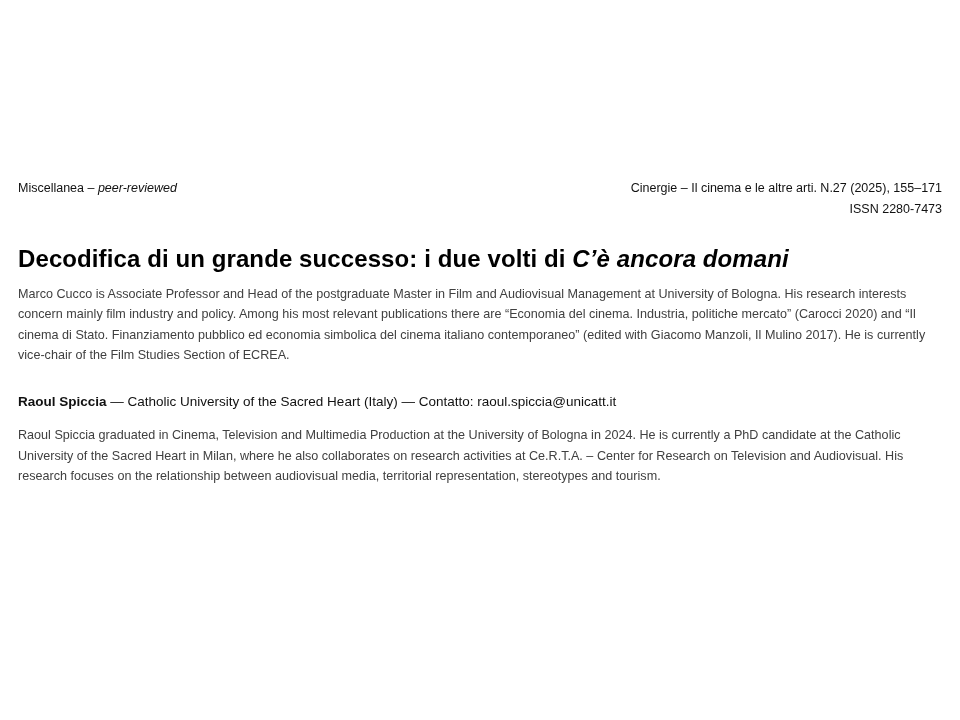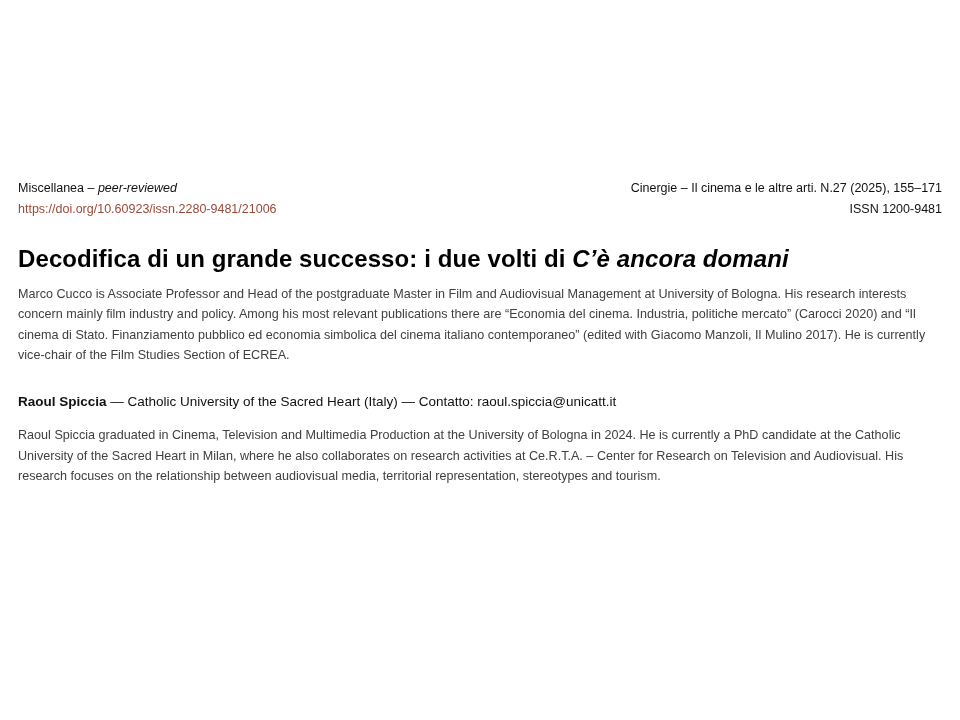--- a/index.html
+++ b/index.html
@@ -105,25 +105,24 @@
   }
 </style>
 </head>
 <body>
 
 <div class="page">
 
   <div class="header-block">
     <div class="header-left">
       <div class="hdr-type"><span>Miscellanea – </span><em>peer-reviewed</em></div>
-      <a class="doi-link" href="#">https://doi.org/10.60923/issn.2280-9481/21006</a>
     </div>
     <div class="header-right">
       <div>Cinergie – Il cinema e le altre arti. N.27 (2025), 155–171</div>
-      <div>ISSN 1200-9481</div>
+      <div>ISSN 2280-7473</div>
     </div>
   </div>
 
   <h1 class="title"><span>Decodifica di un grande successo: i due volti di </span><span class="ital">C’è ancora domani</span></h1>
 
   <div class="authors">
 
     <div class="author-block first">
       <div class="bio">Marco Cucco is Associate Professor and Head of the postgraduate Master in Film and Audiovisual Management at University of Bologna. His research interests concern mainly film industry and policy. Among his most relevant publications there are “Economia del cinema. Industria, politiche mercato” (Carocci 2020) and “Il cinema di Stato. Finanziamento pubblico ed economia simbolica del cinema italiano contemporaneo” (edited with Giacomo Manzoli, Il Mulino 2017). He is currently vice-chair of the Film Studies Section of ECREA.</div>
     </div>

